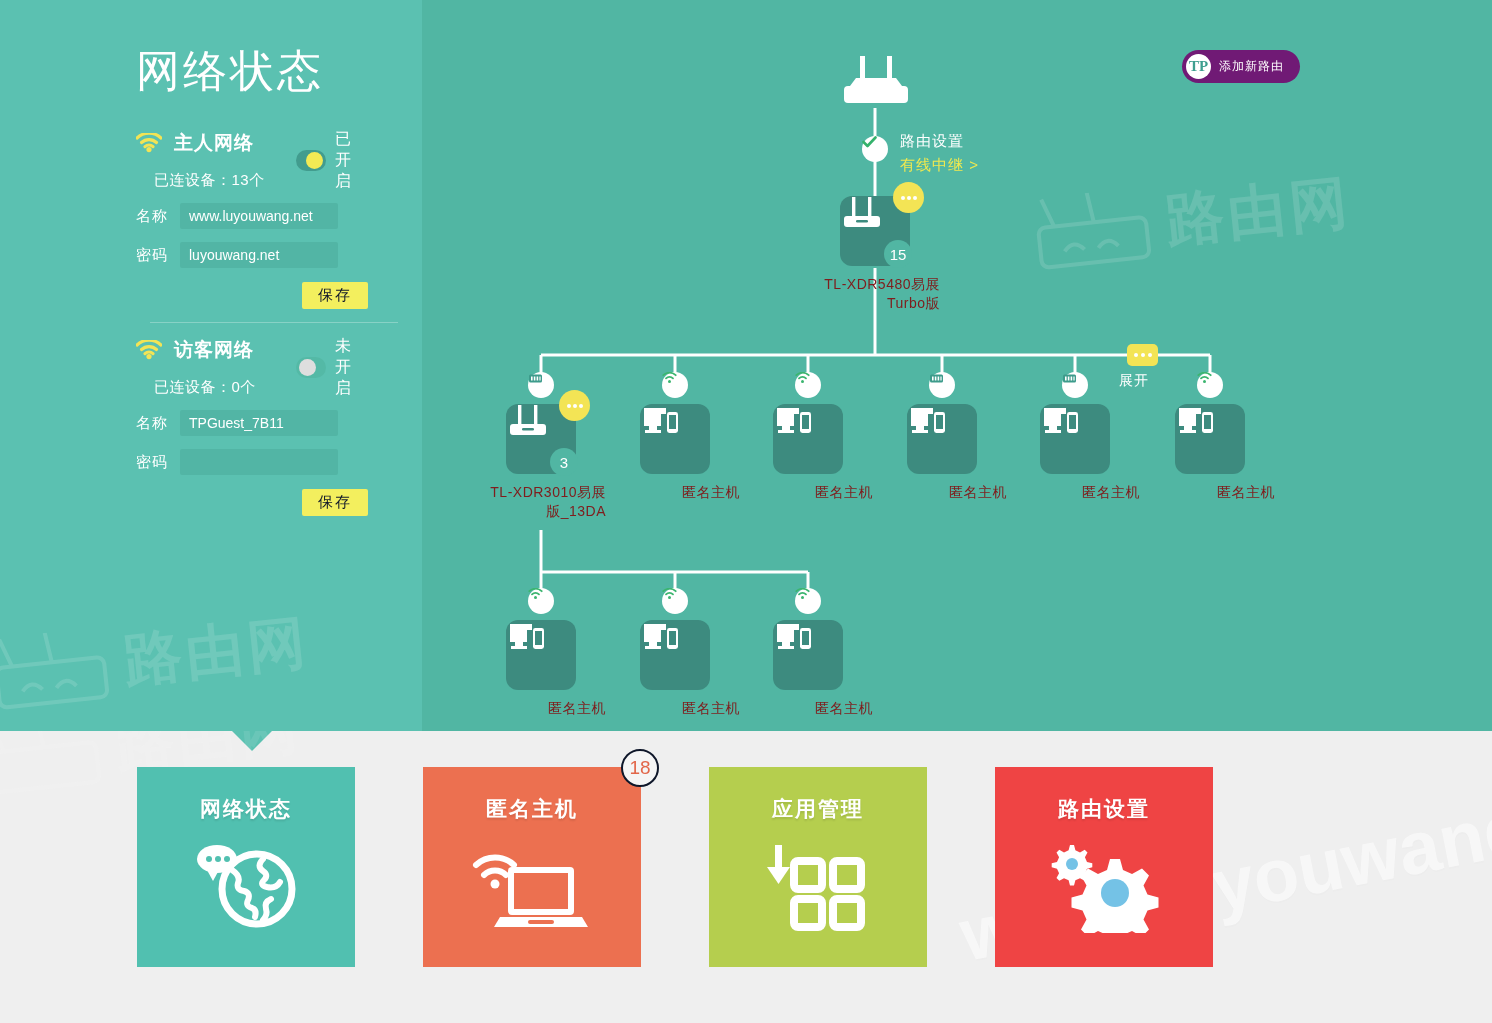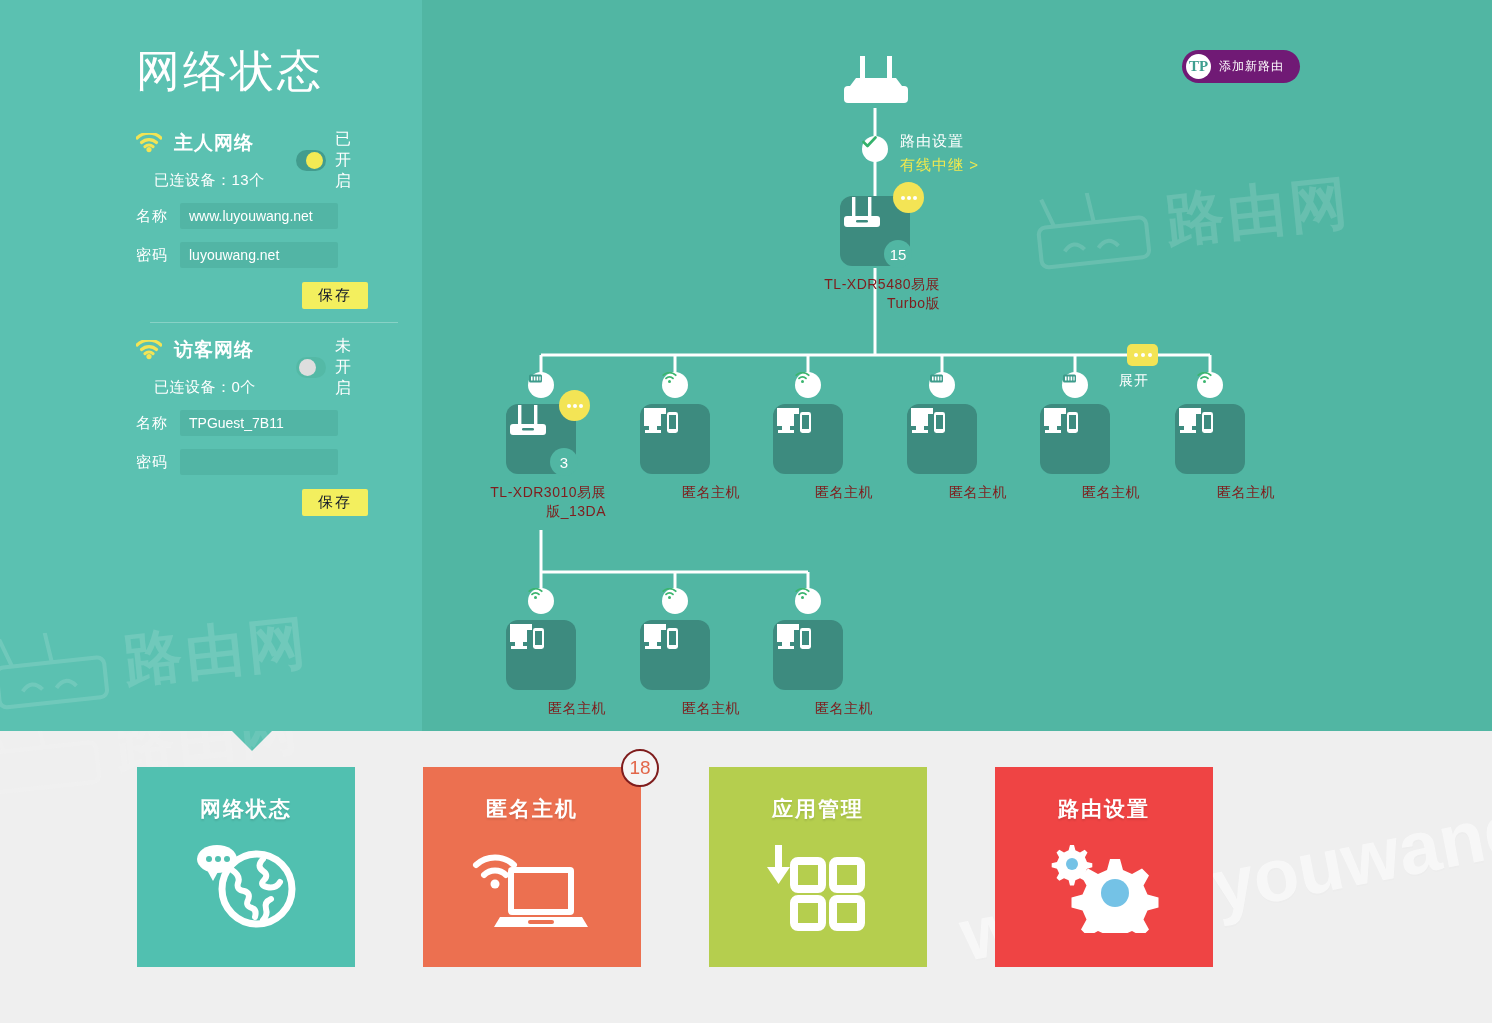--- a/index.html
+++ b/index.html
@@ -143,21 +143,21 @@
   }
   .tile-title { font-size:21px; color:#ffffff; font-weight:bold; letter-spacing:2px;
                 text-shadow:0 2px 2px rgba(0,0,0,.10); }
   .tile-icon { margin-top:14px; }
   .tile-sel-frame {
     position:absolute; left:-26px; top:-26px; width:270px; height:252px;
     border:3px solid #e03a28; background:#f7f7f7; z-index:-1;
   }
   .tile-badge {
     position:absolute; right:-18px; top:-18px; width:38px; height:38px; border-radius:50%;
-    background:#f5f5f5; border:2px solid #7f1d1d; color:#e2674a; font-size:19px;
+    background:#f5f5f5; border:2px solid #0f172a; color:#e2674a; font-size:19px;
     display:flex; align-items:center; justify-content:center; z-index:3;
   }
 </style>
 </head>
 <body>
 
 <div id="app">
 
   <div class="top">
 

